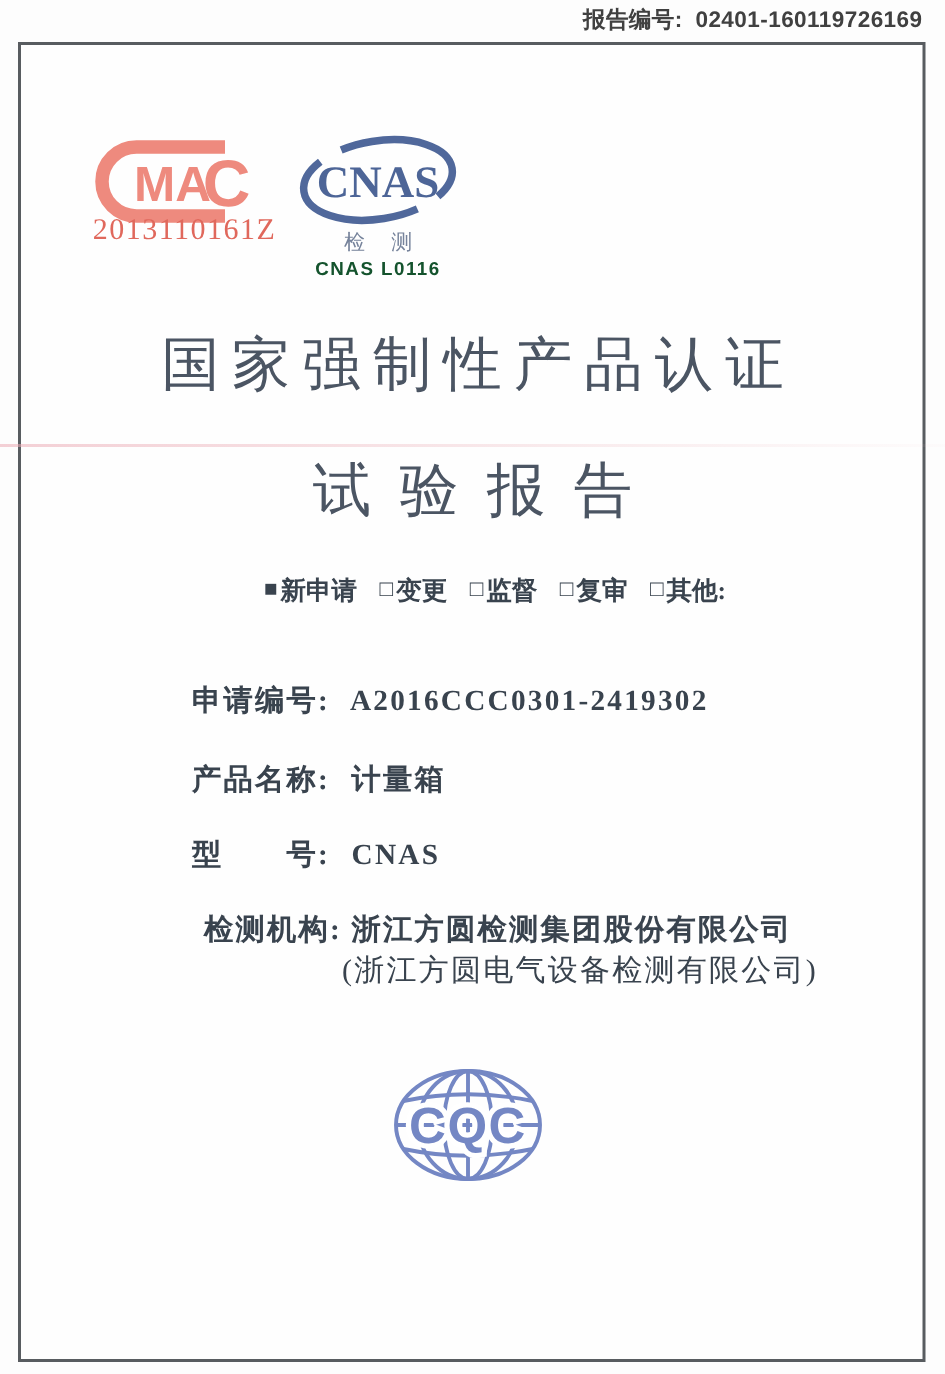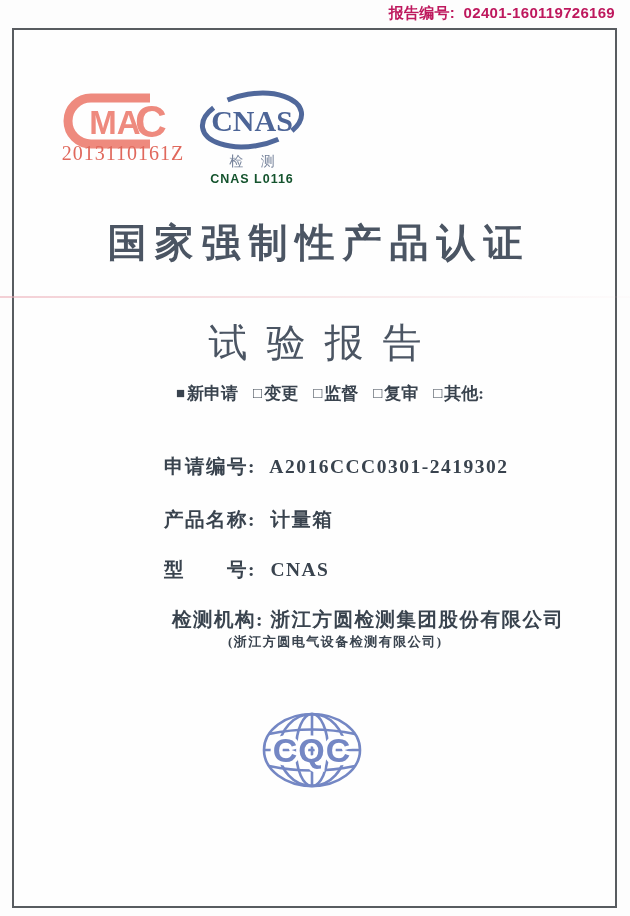--- a/index.html
+++ b/index.html
@@ -10,21 +10,21 @@
     overflow: hidden;
     font-family: "Liberation Serif", "DejaVu Serif", serif;
     color: #39434e;
   }
   .abs { position: absolute; }
 
   
   .report-no {
     top: 4px; right: 15px;
     font-family: "Liberation Sans", "DejaVu Sans", sans-serif;
-    font-size: 15px; font-weight: 600; color: #be185d;
+    font-size: 15px; font-weight: 600; color: #404040;
     letter-spacing: 0.3px;
     white-space: nowrap;
   }
   .report-no .val { font-weight: 600; margin-left: 4px; }
 
   
   .frame {
     left: 12px; top: 28px;
     width: 601px; height: 876px;
     border: 2px solid #585c60;
@@ -59,25 +59,25 @@
     font-family: "Liberation Sans", "DejaVu Sans", sans-serif;
     font-size: 12.5px; letter-spacing: 1px;
     color: #14532d; margin-top: 1px; font-weight: 600;
   }
 
   
   .title1 {
     left: 0; top: 216px; width: 630px;
     text-align: center;
     font-size: 39px; letter-spacing: 8px; text-indent: 8px;
-    color: #4b5563; font-weight: 700;
+    color: #4b5563; font-weight: 400;
     white-space: nowrap;
   }
   .title2 {
-    left: 0; top: 316px; width: 630px;
+    left: 0; top: 300px; width: 630px;
     text-align: center;
     font-size: 39px; letter-spacing: 19px; text-indent: 19px;
     color: #4b5563; font-weight: 500;
     white-space: nowrap;
   }
 
   
   .apptype-row {
     left: 0; top: 382px; width: 630px;
     display: flex; justify-content: center; gap: 15px;
@@ -87,29 +87,28 @@
   }
   .apptype-option { display: inline-flex; align-items: center; }
   .apptype-option .glyph { font-size: 15px; margin-right: 2px; }
 
   
   .field-row {
     left: 128px;
     font-size: 19.5px; color: #39434e; font-weight: 600;
     letter-spacing: 1.5px;
     white-space: nowrap;
-    margin-left: 36px;
   }
   .field-label { display: inline-block; min-width: 100px; }
   .field-value { letter-spacing: 1.5px; }
   .row-appno  { top: 453px; }
   .row-prod   { top: 506px; }
   .row-model  { top: 556px; }
   .row-org    { top: 606px; text-align: right; }
-  .row-org2   { left: 228px; top: 633px; font-size: 13px; font-weight: 700; color: #39434e; letter-spacing: 1.5px; white-space: nowrap; }
+  .row-org2   { left: 228px; top: 633px; font-size: 20px; font-weight: 400; color: #39434e; letter-spacing: 1.5px; white-space: nowrap; }
 
   
   .cqc-svg { left: 260px; top: 710px; width: 104px; height: 80px; }
 </style>
 </head>
 <body>
 
 <div class="abs report-no">
   <span>报告编号:</span>
   <span class="val">02401-160119726169</span>

